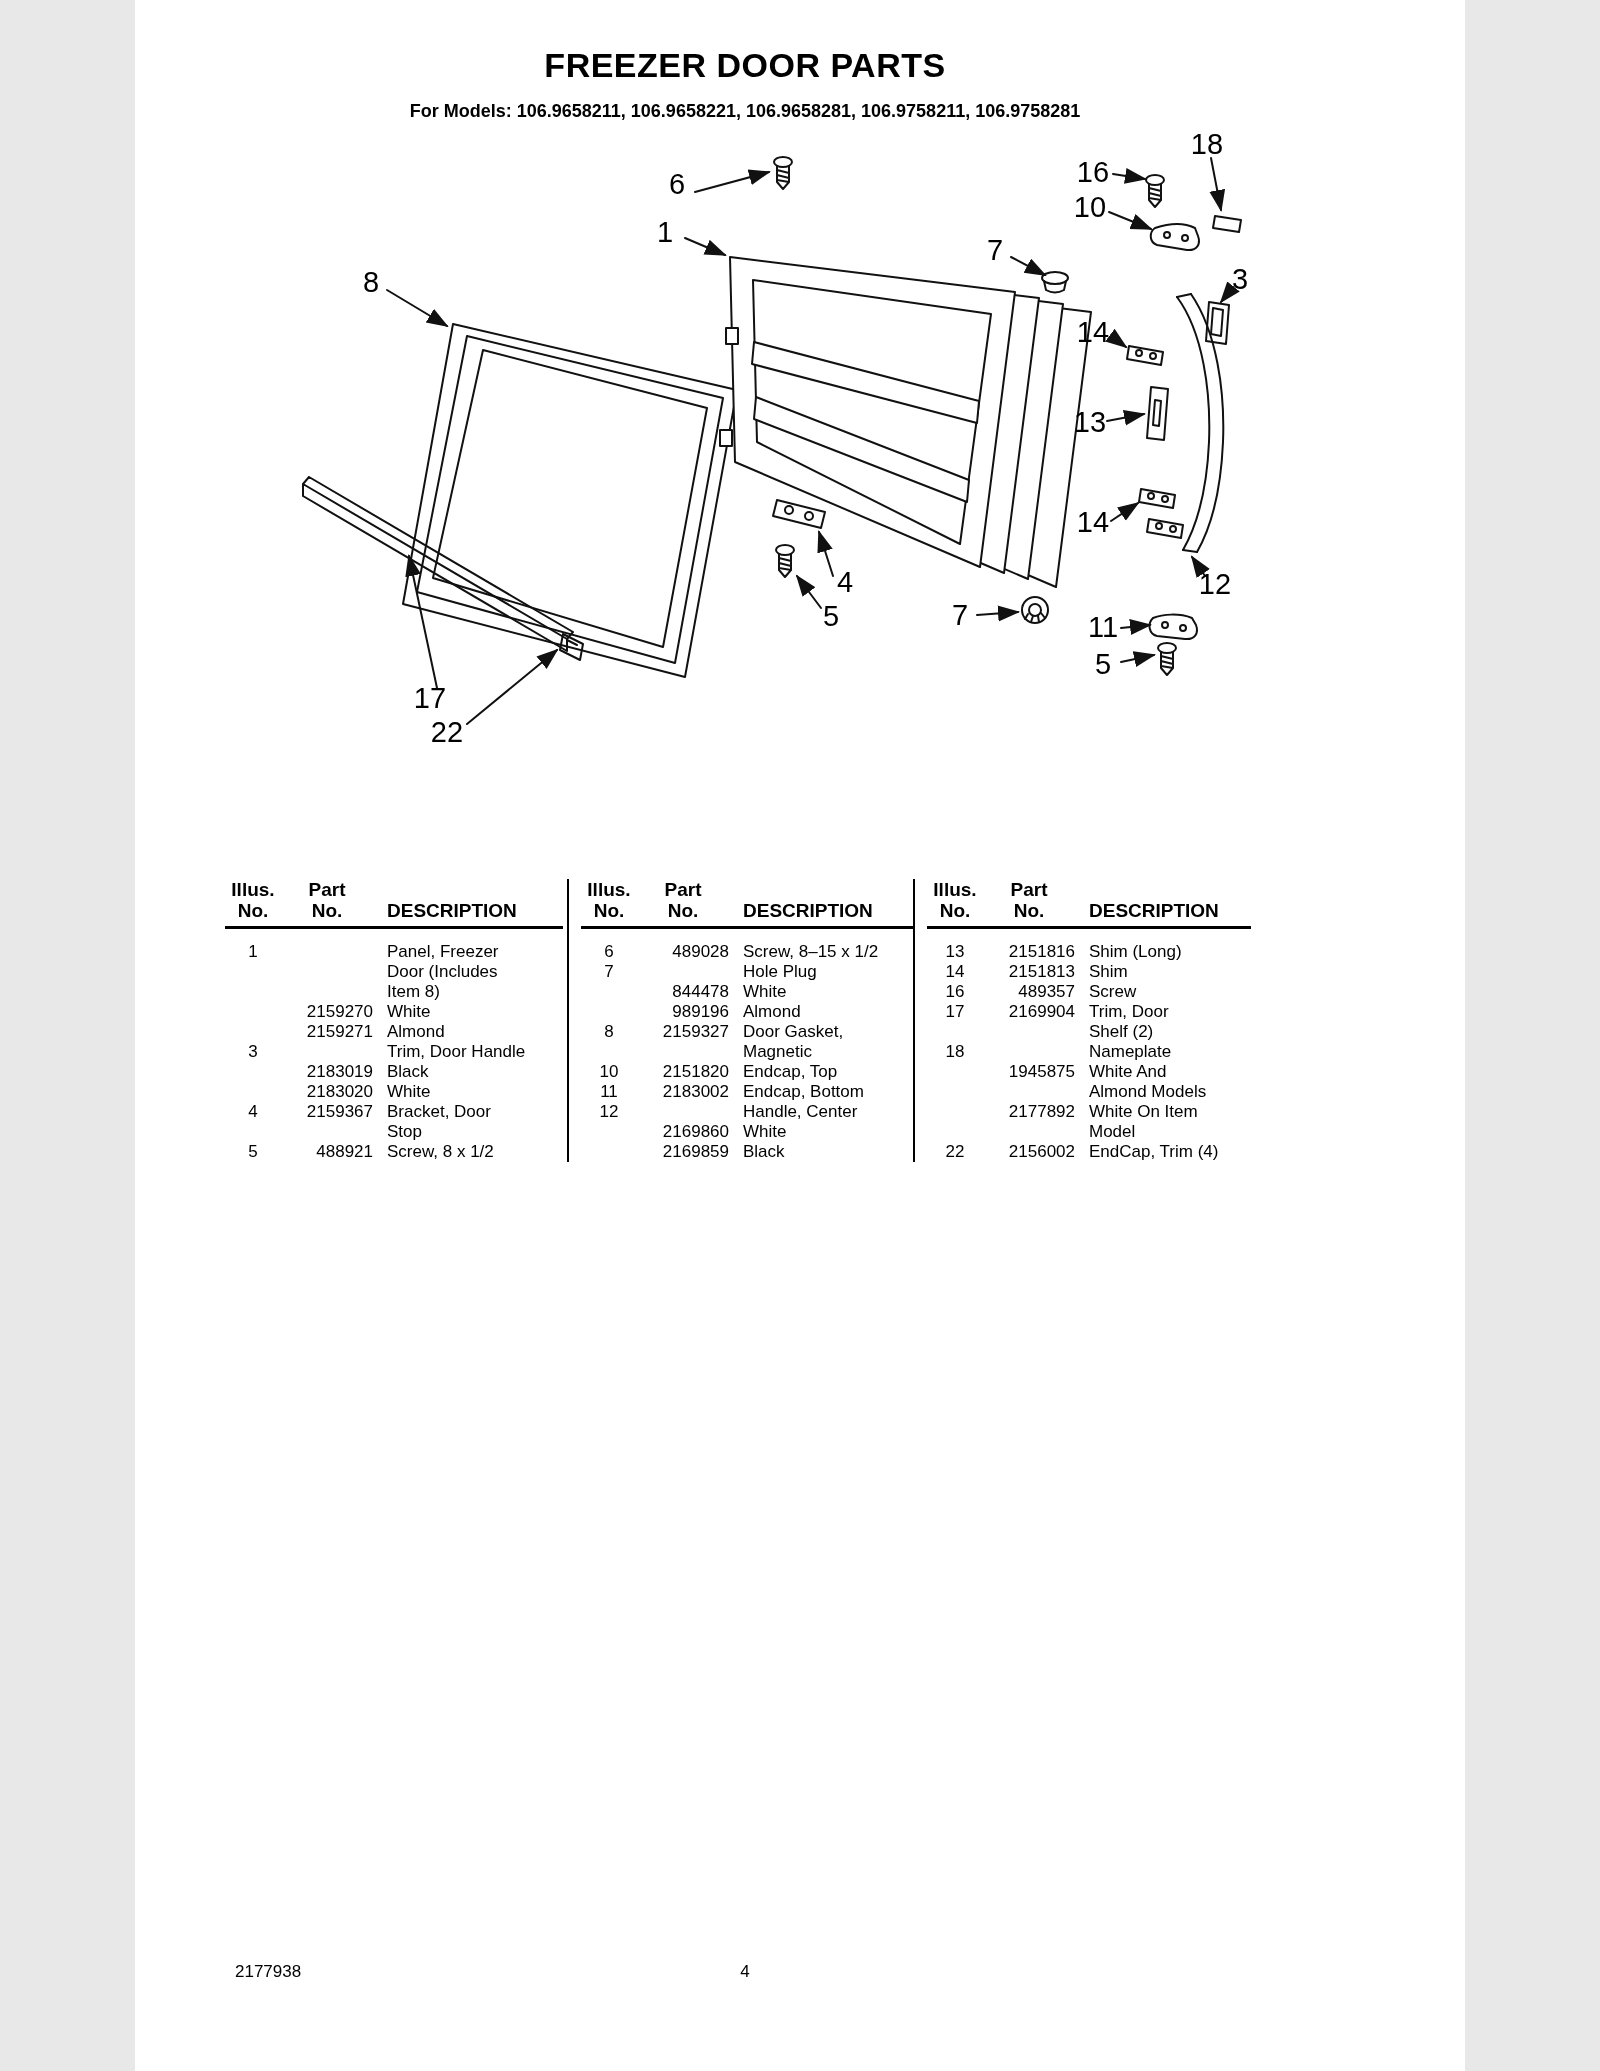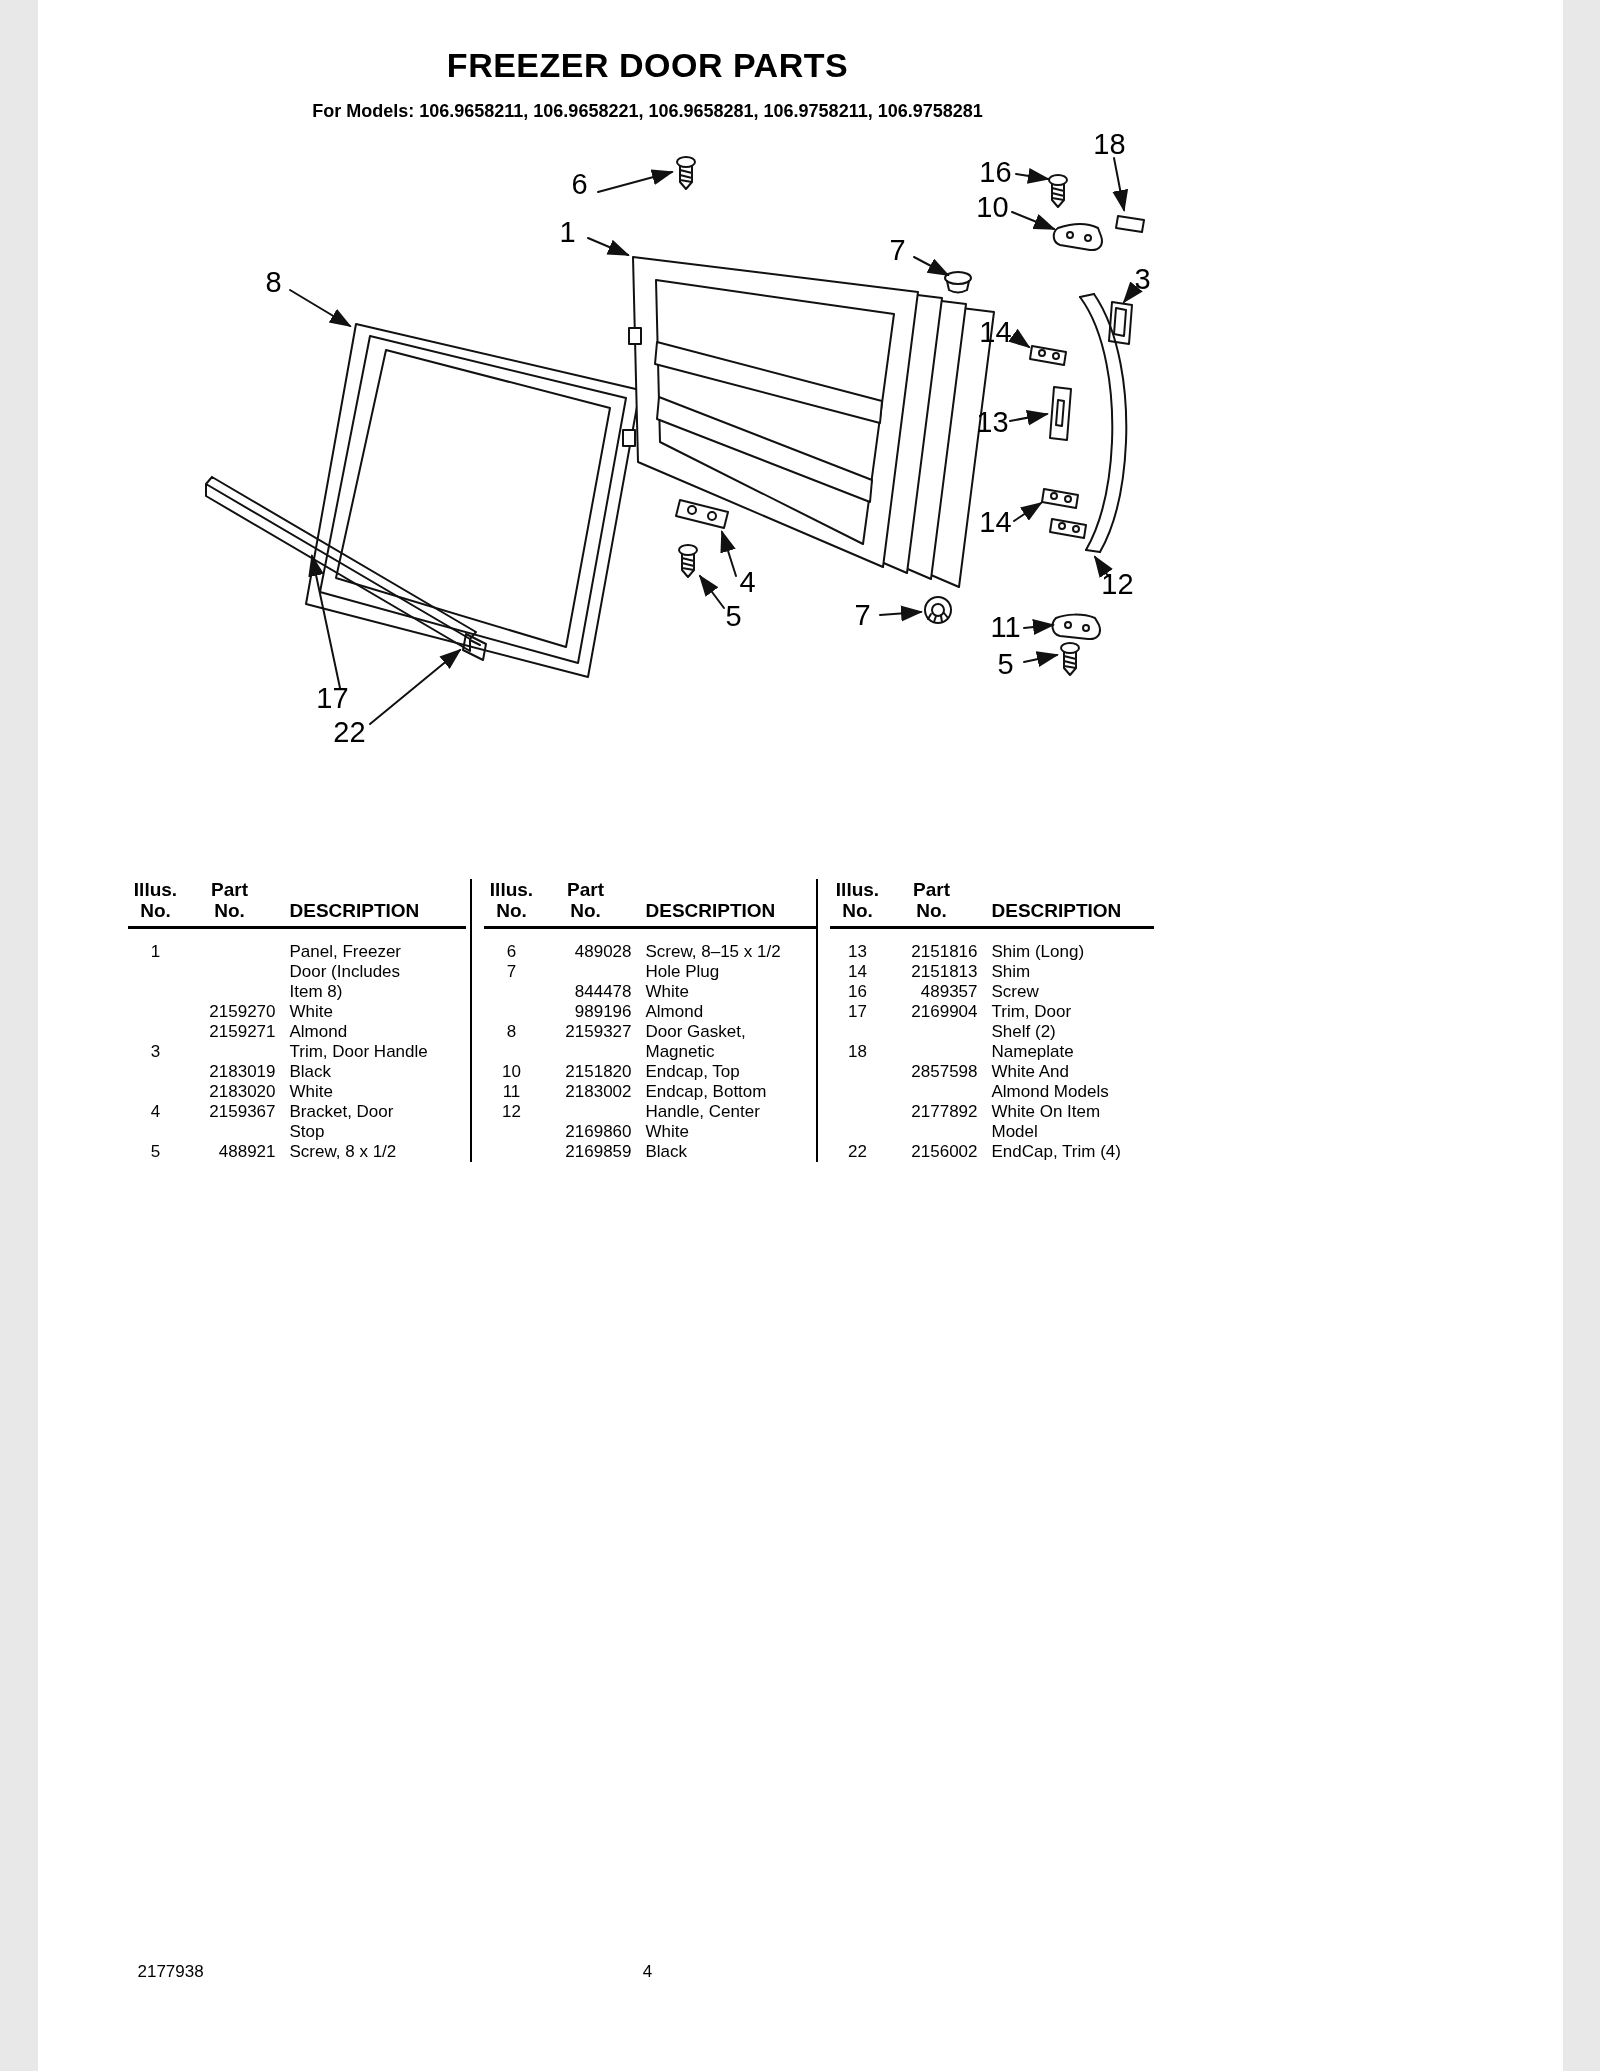--- a/index.html
+++ b/index.html
@@ -1,16 +1,16 @@
 <!DOCTYPE html>
 <html><head>
 <meta charset="utf-8">
 <style>
   html,body{margin:0;padding:0;background:#e8e8e8;}
-  .page{position:relative;width:1525px;height:2071px;background:#ffffff;color:#000;
+  .page{position:relative;width:1330px;height:2071px;background:#ffffff;color:#000;
         font-family:"Liberation Sans",sans-serif;overflow:hidden;margin:0 auto;}
   .content{position:relative;margin-left:90px;width:1040px;padding-top:46px;}
 
   
   .title{text-align:center;font-size:34px;font-weight:bold;letter-spacing:.5px;line-height:38px;}
   .models{text-align:center;font-size:18px;font-weight:bold;margin-top:16px;line-height:22px;}
   .colors{position:relative;height:26px;margin-top:2px;font-size:19px;font-weight:bold;}
   .colors span{position:absolute;transform:translateX(-50%);white-space:nowrap;top:0;}
   .fin-0{left:475px;} .fin-1{left:710px;} .fin-2{left:827px;}
 
@@ -375,21 +375,21 @@
               <div class="cell-desc">Trim, Door
 Shelf (2)</div>
             </div>
             <div class="prow">
               <div class="cell-illus">18</div>
               <div class="cell-part"></div>
               <div class="cell-desc">Nameplate</div>
             </div>
             <div class="prow">
               <div class="cell-illus"></div>
-              <div class="cell-part">2857598</div>
+              <div class="cell-part">1945875</div>
               <div class="cell-desc">White And
 Almond Models</div>
             </div>
             <div class="prow">
               <div class="cell-illus"></div>
               <div class="cell-part">2177892</div>
               <div class="cell-desc">White On Item
 Model</div>
             </div>
             <div class="prow">

